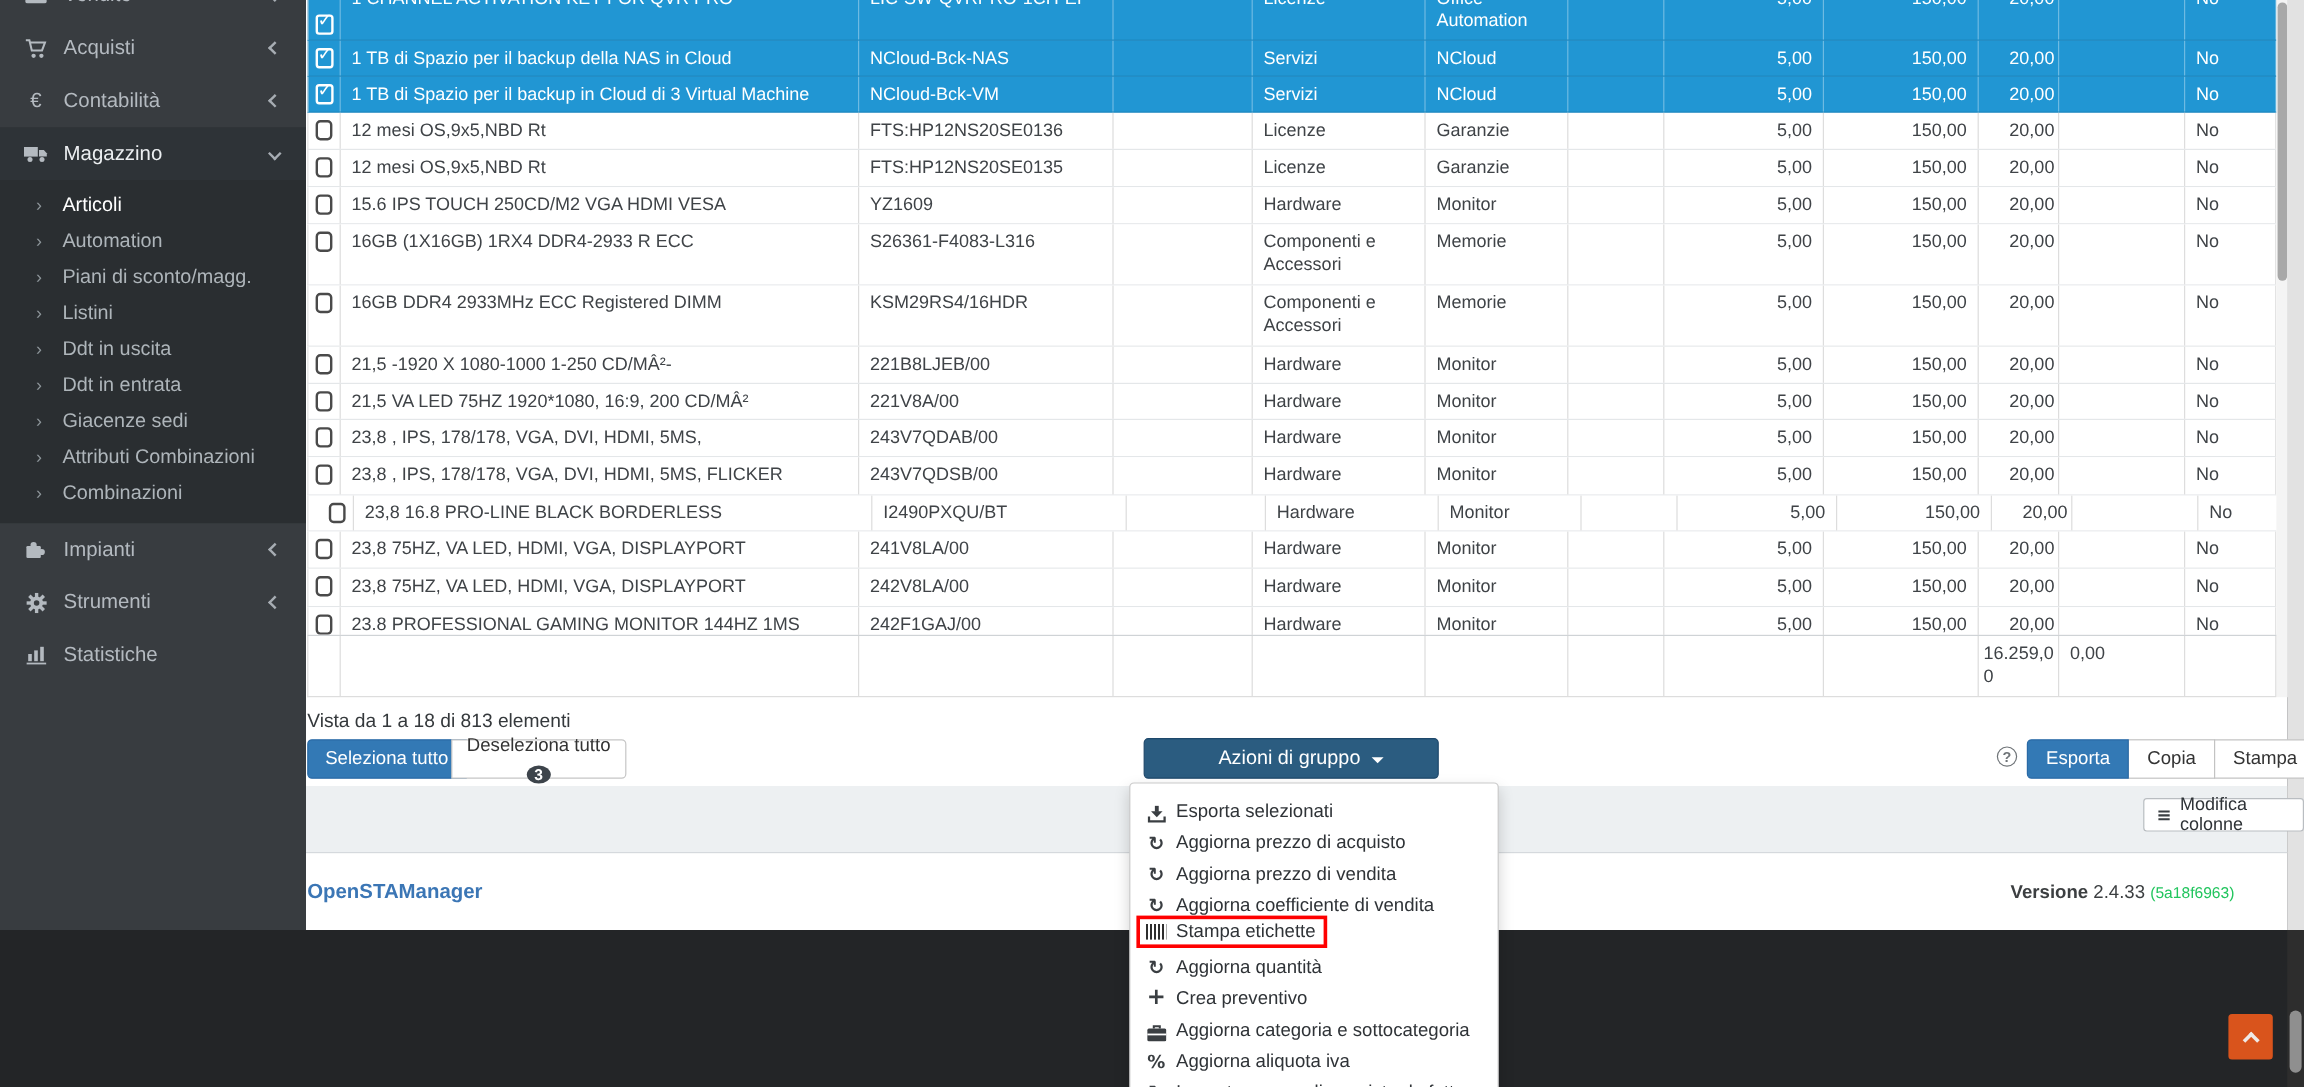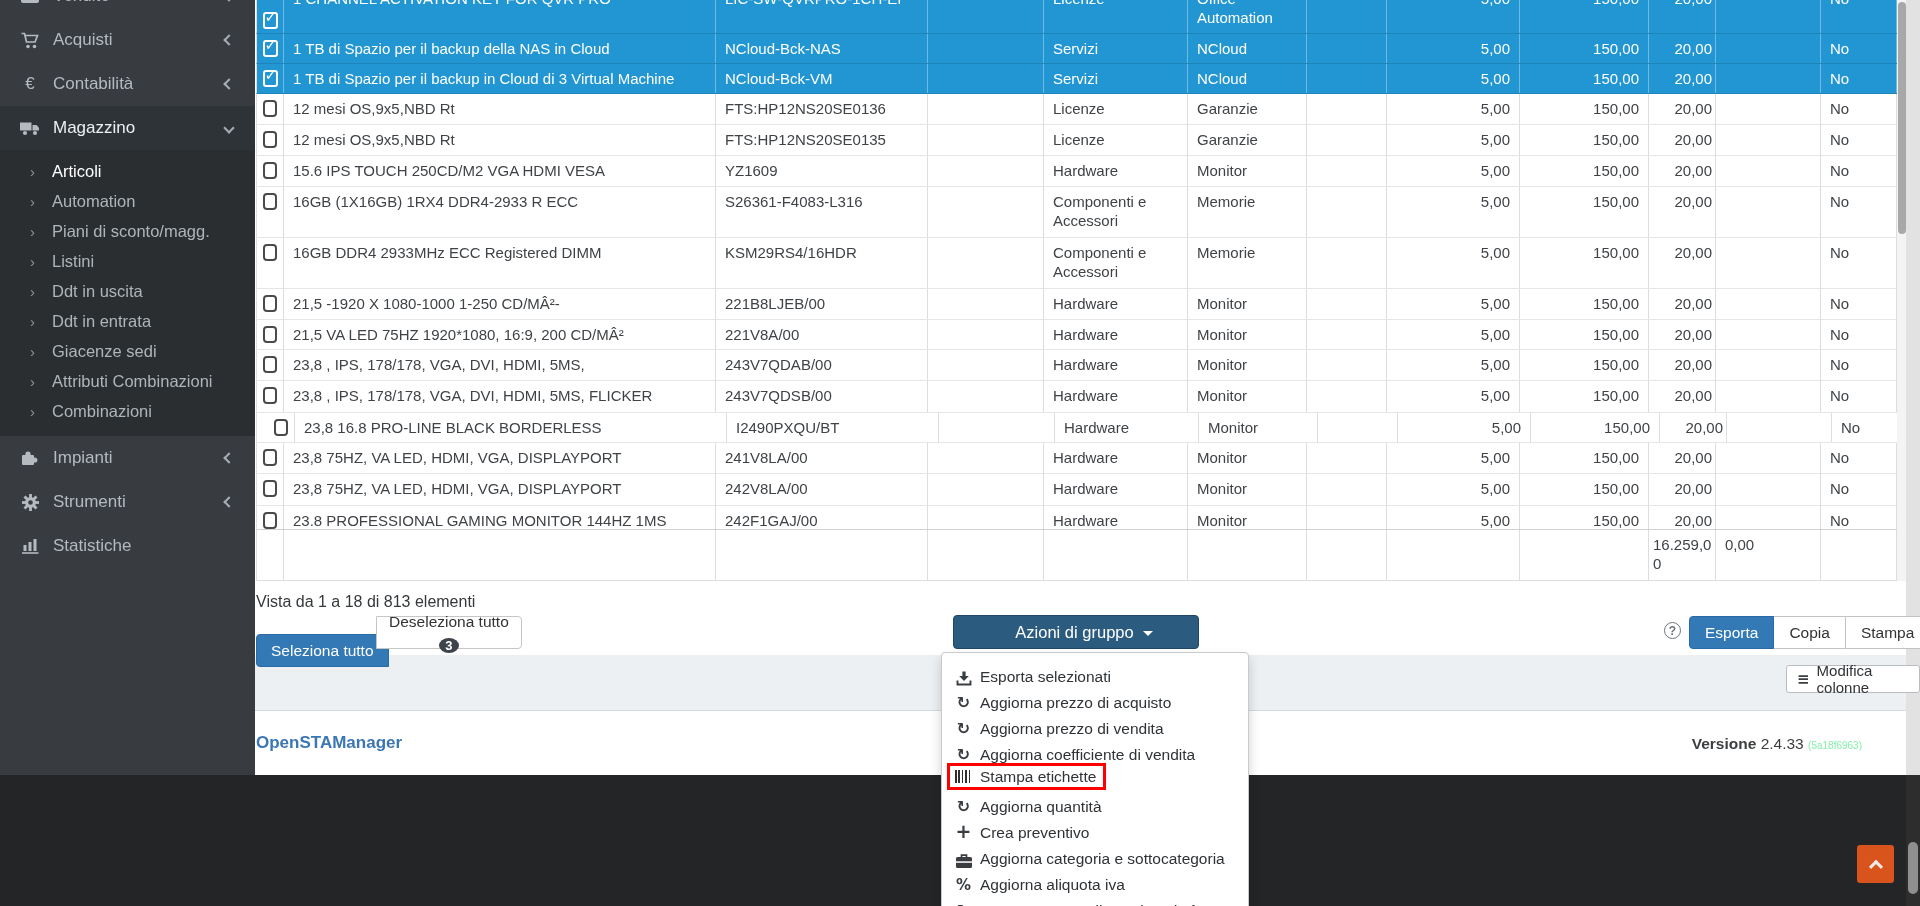--- a/index.html
+++ b/index.html
@@ -61,39 +61,39 @@
   
   #tsb{position:absolute;left:1897px;top:0;width:10px;height:581px;background:#f4f4f4;}
   #tsb-thumb{position:absolute;left:1898px;top:2px;width:8px;height:232px;background:#a8a8a8;border-radius:4px;}
   #bsb{position:absolute;left:1906px;top:0;width:14px;height:775px;background:#e2e2e2;}
   #bsb-dark{position:absolute;left:1906px;top:775px;width:14px;height:131px;background:#2d2d2d;}
   #bsb-thumb{position:absolute;left:1908px;top:842px;width:10px;height:52px;background:#8f8f8f;border-radius:5px;z-index:8;}
 
   
   #info{position:absolute;left:256px;top:593px;font-size:16px;color:#35393c;}
   .btn{display:inline-flex;align-items:center;justify-content:center;height:33px;font-size:15.5px;cursor:pointer;white-space:nowrap;}
-  #btn-select{position:absolute;left:256px;top:634px;background:var(--primary-blue);color:#fff;padding:0 14px;border:1px solid #2a6aa6;border-radius:4px 0 0 4px;}
+  #btn-select{position:absolute;left:256px;top:616px;background:var(--primary-blue);color:#fff;padding:0 14px;border:1px solid #2a6aa6;border-radius:4px 0 0 4px;}
   #btn-deselect{position:absolute;left:376px;top:616px;background:#fff;color:#333;padding:0 12px;border:1px solid #c6c6c6;border-radius:0 4px 4px 0;gap:7px;flex-direction:column;}
   .badge{width:20px;height:20px;border-radius:50%;background:var(--badge-dark);color:#fff;font-size:13px;font-weight:bold;display:inline-flex;align-items:center;justify-content:center;}
   #btn-group-actions{position:absolute;left:953px;top:615px;width:246px;height:34px;background:var(--dark-action);border:1px solid #1e486b;border-radius:4px;color:#fff;font-size:16.5px;display:flex;align-items:center;justify-content:center;gap:9px;cursor:pointer;padding-left:16px;}
   .caret{width:0;height:0;border-left:5px solid transparent;border-right:5px solid transparent;border-top:5px solid #fff;display:inline-block;margin-top:2px;}
   #help{position:absolute;left:1664px;top:622px;width:17px;height:17px;border:1.5px solid #6f7478;border-radius:50%;color:#6f7478;font-size:12px;font-weight:bold;display:flex;align-items:center;justify-content:center;cursor:pointer;}
   #grp-export{position:absolute;left:1689px;top:616px;display:flex;}
   .xbtn{height:33px;padding:0 15px;font-size:15.5px;border:1px solid #c3c3c3;background:#fff;color:#333;display:inline-flex;align-items:center;margin-left:-1px;cursor:pointer;}
   .xbtn.first{border-radius:4px 0 0 4px;margin-left:0;}
   .xbtn.last{border-radius:0 4px 4px 0;}
   .xbtn.primary{background:var(--primary-blue);border-color:#2a6aa6;color:#fff;z-index:1;}
   #btn-columns{position:absolute;left:1786px;top:665px;height:28px;padding:0 10px;font-size:15px;background:#fff;border:1px solid #b9bdc1;border-radius:3px;color:#2f3337;display:inline-flex;align-items:center;gap:7px;cursor:pointer;}
   .tripleline{font-size:15px;font-weight:bold;color:#3a3e42;font-family:"DejaVu Sans",sans-serif;}
 
   
   #brand{position:absolute;left:256px;top:733px;font-size:17px;font-weight:bold;color:#3b76b5;cursor:pointer;}
   #version{position:absolute;right:58px;top:735px;font-size:15.5px;color:#3c3f41;}
   #version .vl{font-weight:bold;}
-  #version .build{font-size:10px;color:#86efac;}
+  #version .build{font-size:13px;color:#22c55e;}
 
   
   #scrolltop{position:absolute;left:1857px;top:845px;width:37px;height:38px;background:var(--scroll-top-orange);border-radius:3px;display:flex;align-items:center;justify-content:center;cursor:pointer;z-index:10;}
 
   
   #dropdown{position:absolute;left:941px;top:652px;width:308px;background:#fff;border:1px solid #cacaca;border-radius:4px;box-shadow:0 6px 12px rgba(0,0,0,.175);padding:7px 0 10px;z-index:60;}
   .dd-item{display:flex;align-items:flex-end;height:26px;padding:0 12px;font-size:15.5px;color:#2f3337;gap:7px;cursor:pointer;}
   .dd-ico{width:19px;display:inline-flex;justify-content:center;align-items:center;}
   .mi-txt{font-size:16px;font-weight:bold;color:#3a3e42;font-family:"DejaVu Sans",sans-serif;}
   .mi-txt.plus{font-size:19px;}

